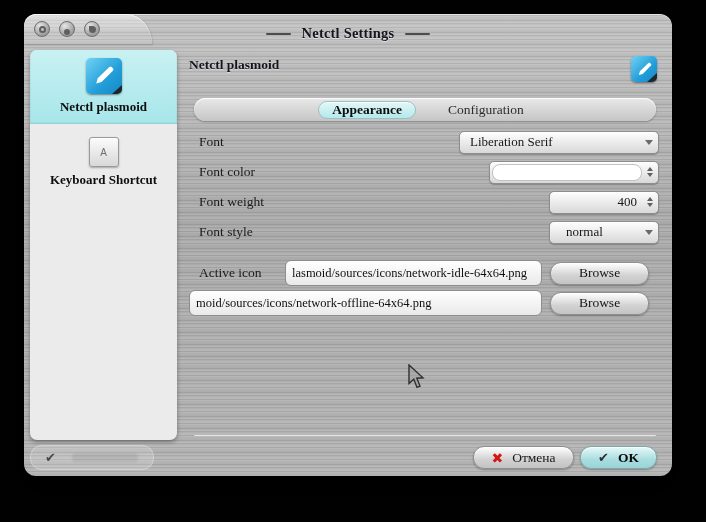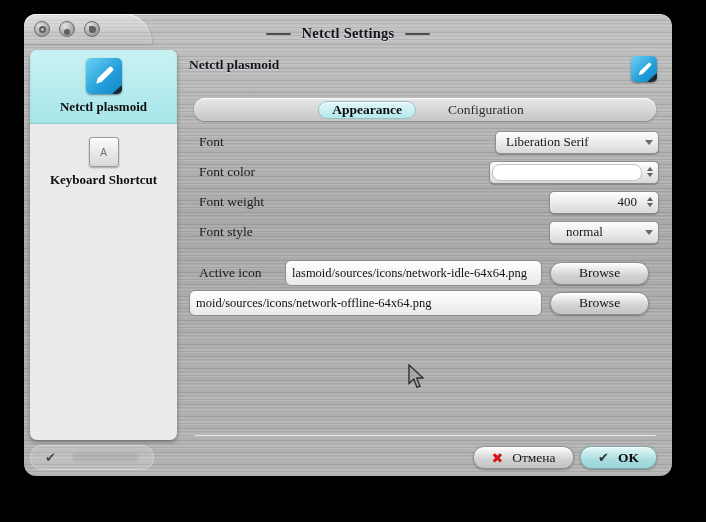--- a/index.html
+++ b/index.html
@@ -63,21 +63,21 @@
     box-shadow:inset 0 1px 0 rgba(255,255,255,.8);}
   
   .form{position:absolute;left:165px;top:116px;width:470px;}
   .row{display:flex;align-items:center;height:24px;margin-bottom:6px;}
   .lbl{flex:1;font-size:13.5px;color:#1b1b1b;padding-left:10px;}
   .lbl2{width:96px;flex:none;font-size:13.5px;color:#1b1b1b;padding-left:10px;}
   .ctrl{height:23px;border:1px solid #8d8d8d;border-radius:5px;
     background:linear-gradient(180deg,#fefefe,#d8d8d8);
     box-shadow:inset 0 1px 1px rgba(255,255,255,.9), 0 1px 1px rgba(0,0,0,.25);
     display:flex;align-items:center;font-size:13px;color:#161616;}
-  .w200{width:164px;} .w110{width:110px;} .w170{width:170px;}
+  .w200{width:200px;} .w110{width:110px;} .w170{width:170px;}
   .dd-val{flex:1;padding:0 10px;white-space:nowrap;overflow:hidden;}
   .dd-val.center{text-align:left;padding:0 2px 0 16px;}
   .dd-arrow{width:18px;height:100%;display:flex;align-items:center;justify-content:center;}
   .tri-down{width:0;height:0;border-left:4px solid transparent;border-right:4px solid transparent;
     border-top:5px solid #6b6b6b;}
   .spin-val{flex:1;text-align:right;padding-right:5px;}
   .spin-btns{width:16px;height:100%;display:flex;flex-direction:column;align-items:center;
     justify-content:center;gap:2px;}
   .tri-up-s{width:0;height:0;border-left:3.5px solid transparent;border-right:3.5px solid transparent;
     border-bottom:4px solid #5f5f5f;}

